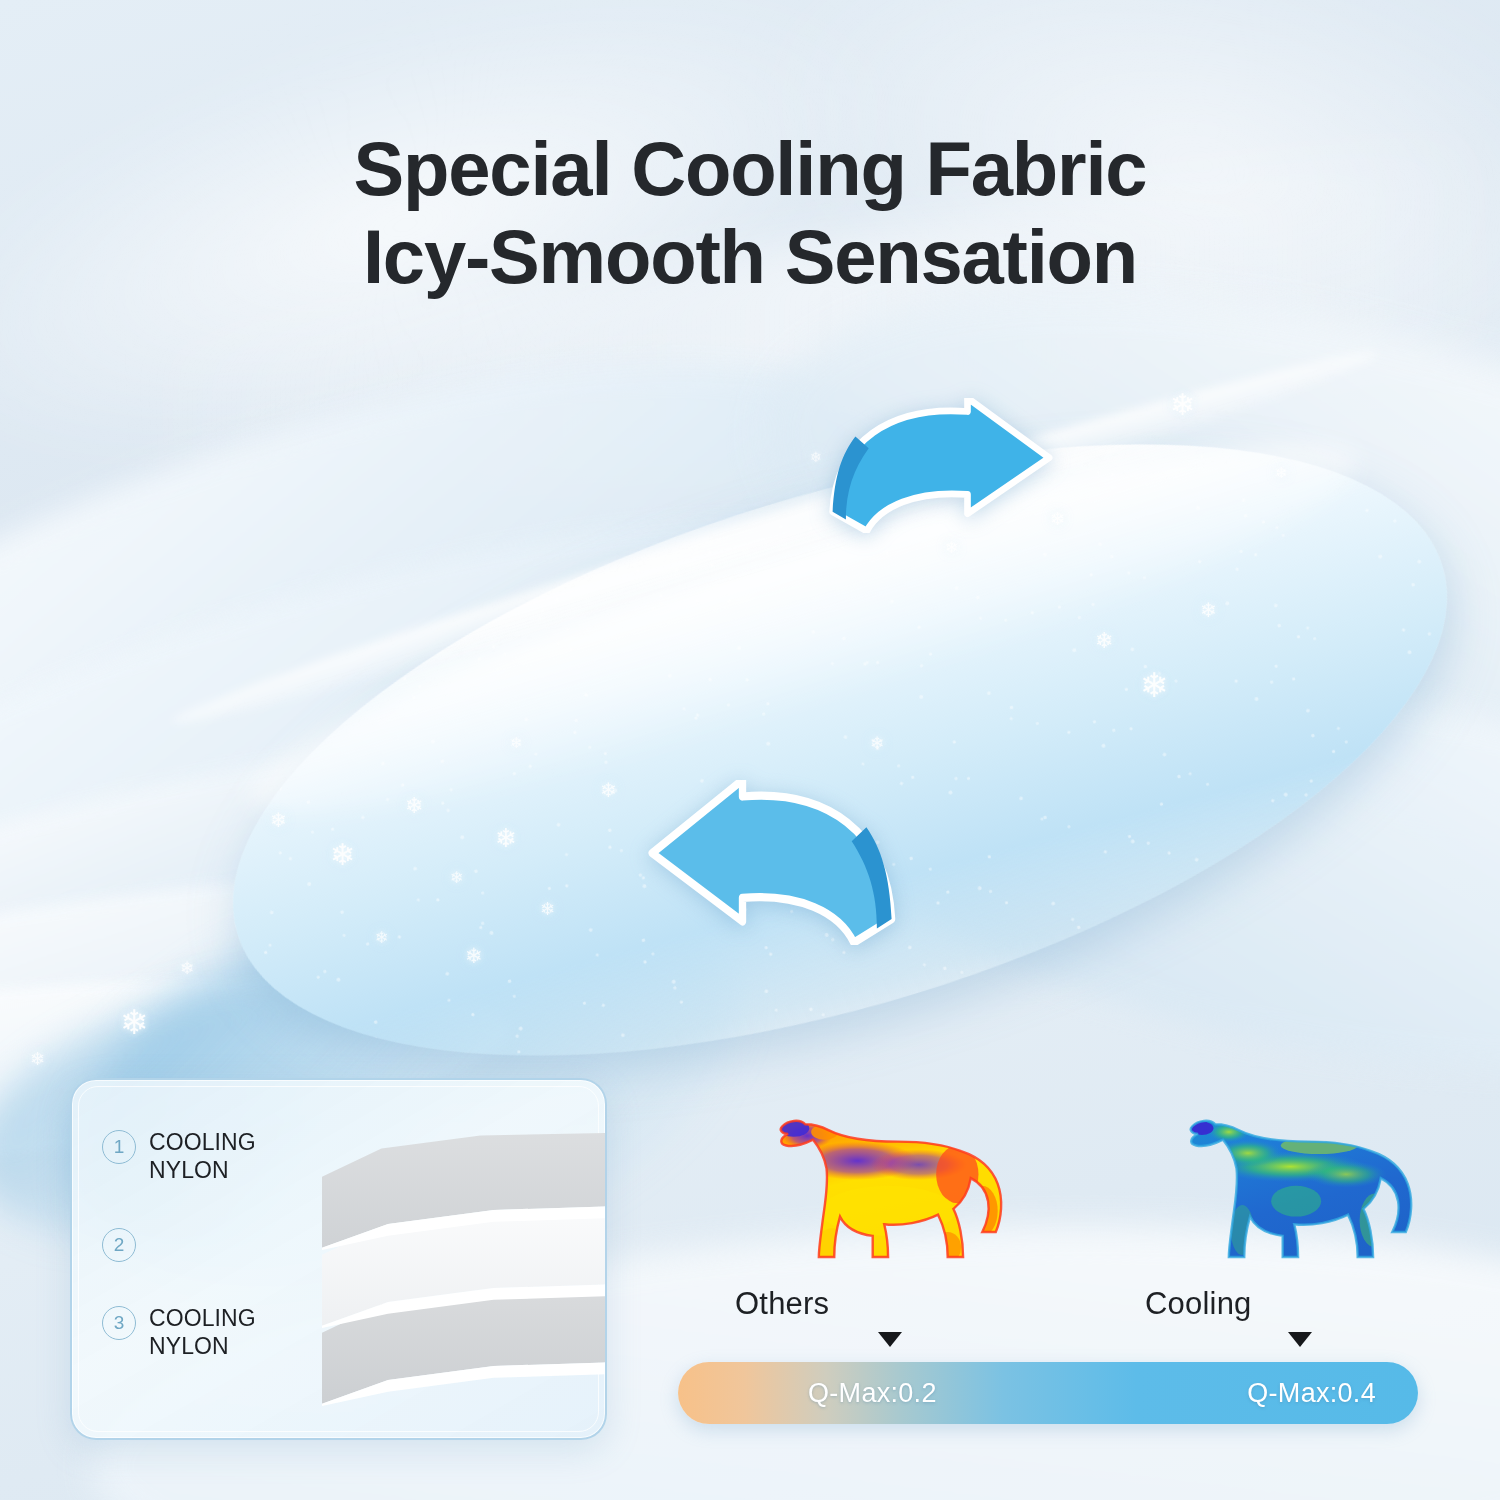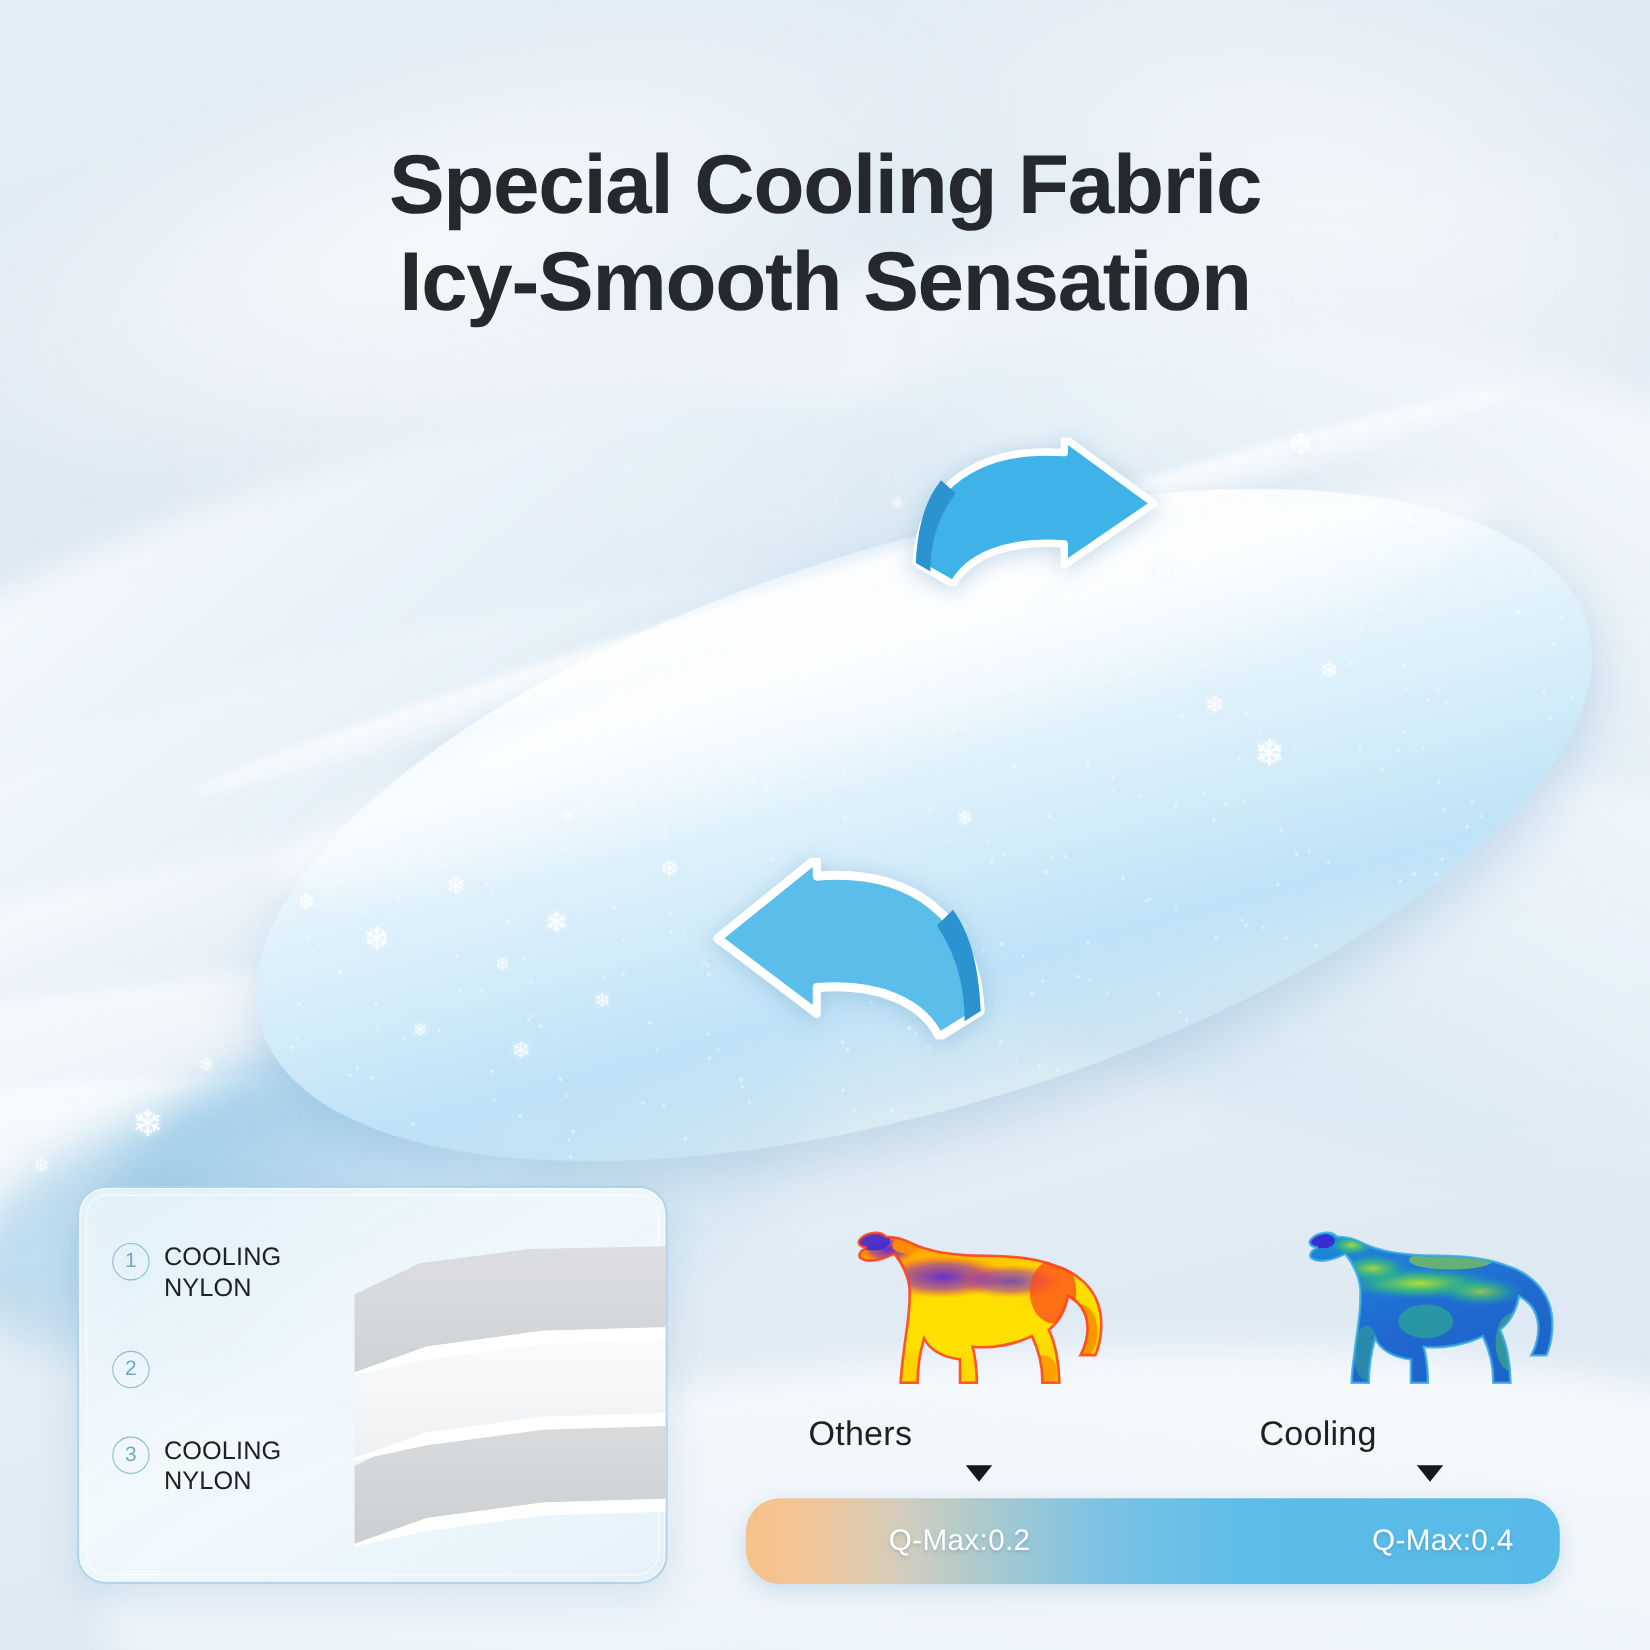--- a/index.html
+++ b/index.html
@@ -146,21 +146,21 @@
   .dog-block{position:absolute;}
   #dog-others{left:735px;top:1082px;width:310px;}
   #dog-luciphia{left:1145px;top:1082px;width:310px;}
   .dog-svg{width:250px;height:200px;display:block;margin:0 auto;}
   .dog-name{color:#1d2024;font-size:31px;margin-top:4px;letter-spacing:.2px;}
   .tri{width:0;height:0;margin:10px auto 0;
     border-left:12px solid transparent;border-right:12px solid transparent;
     border-top:15px solid #16181b;}
 
   
-  #qmax-bar{position:absolute;left:678px;top:1362px;width:740px;height:78px;
+  #qmax-bar{position:absolute;left:678px;top:1362px;width:740px;height:62px;
     border-radius:31px;
     background:linear-gradient(90deg,#f7c189 0%,#f0c69b 9%,#cfcdbe 20%,#a8c9cf 30%,#7bc2e3 44%,#5dbce9 62%,#56bae8 100%);
     box-shadow:0 6px 18px rgba(110,160,200,.28);}
   .qmax-label{position:absolute;top:50%;transform:translateY(-50%);
     color:#ffffff;font-size:27px;letter-spacing:.3px;
     text-shadow:0 1px 3px rgba(70,120,160,.35);}
   #qmax-left{left:130px;}
   #qmax-right{right:42px;text-align:center;}
 </style>
 </head>

